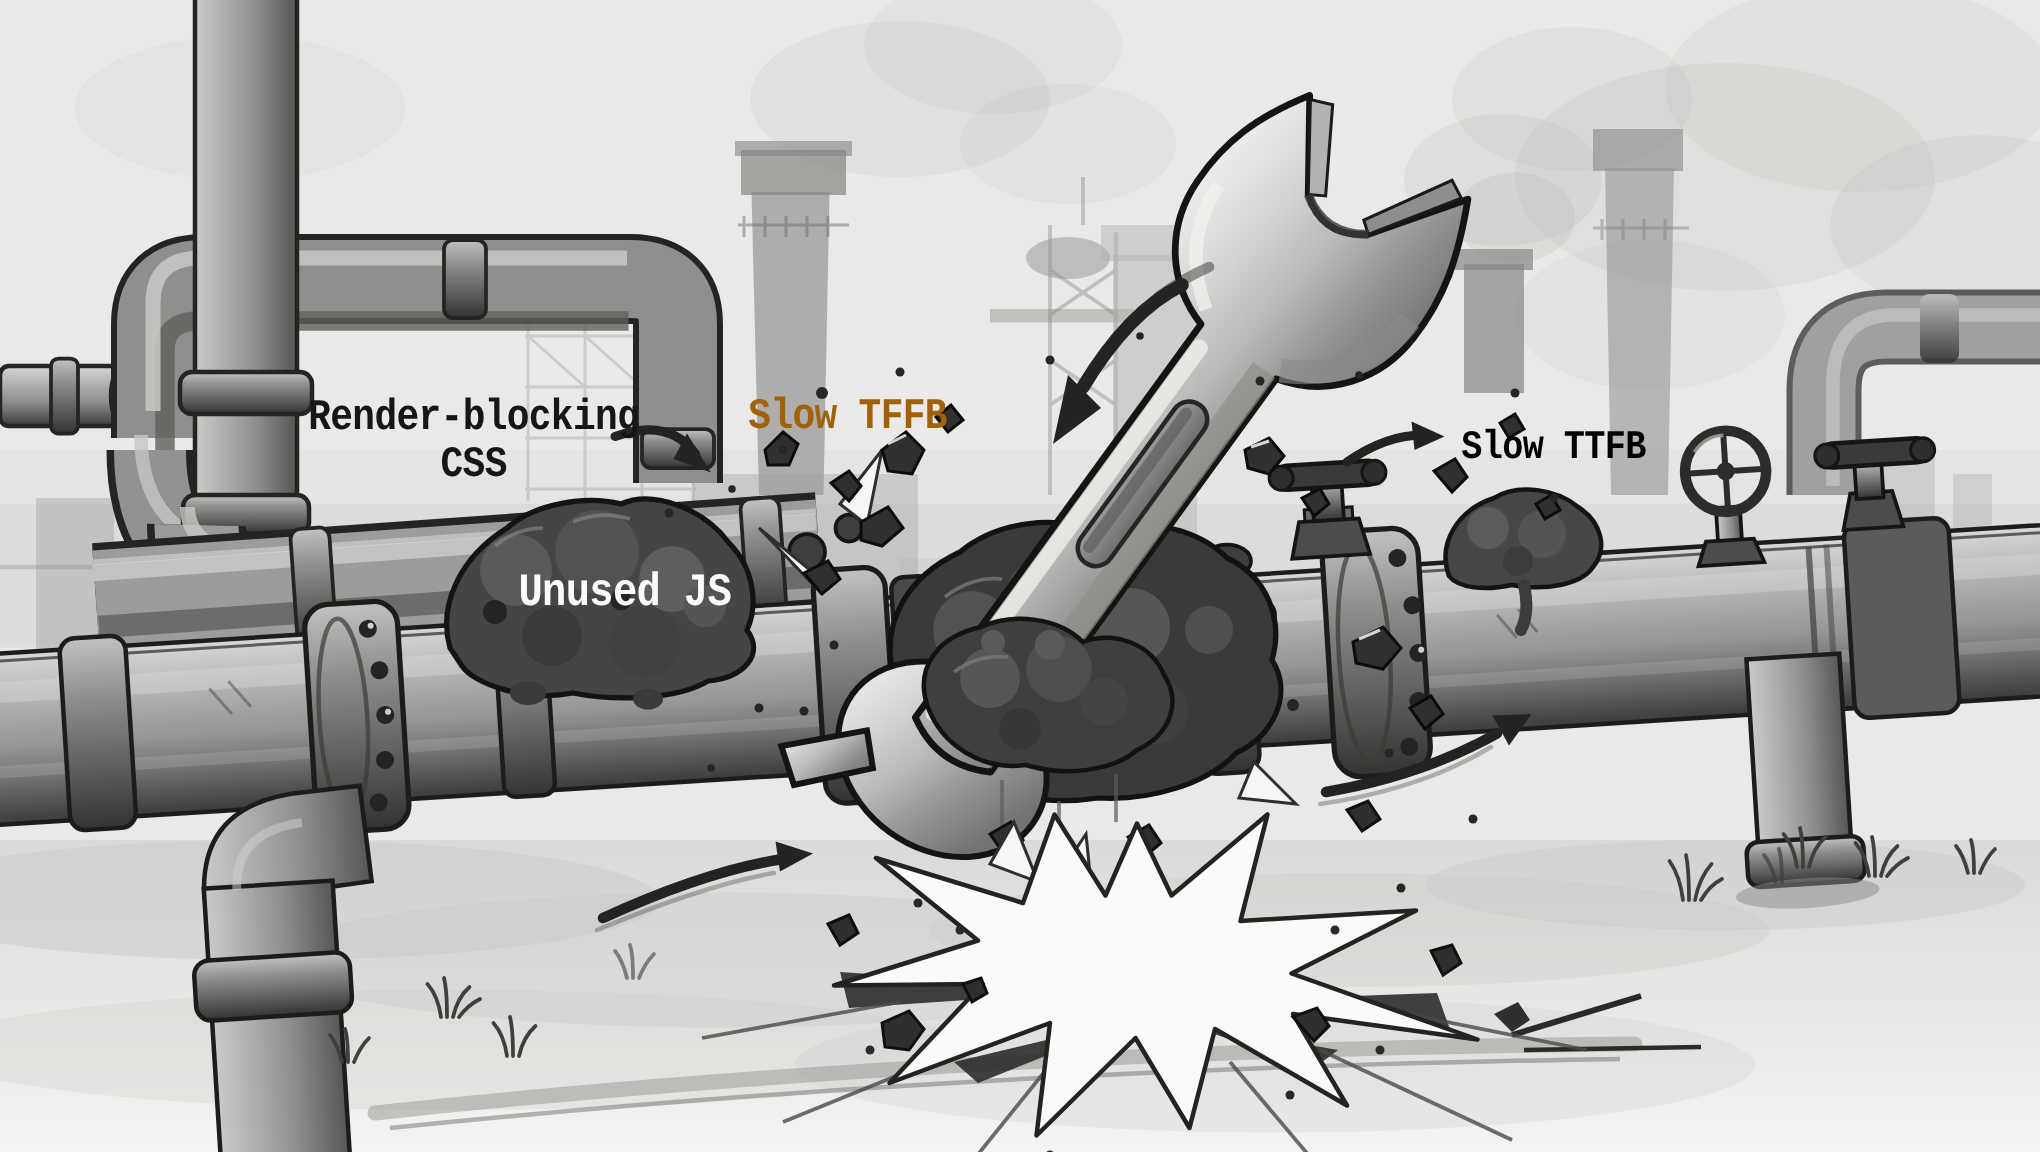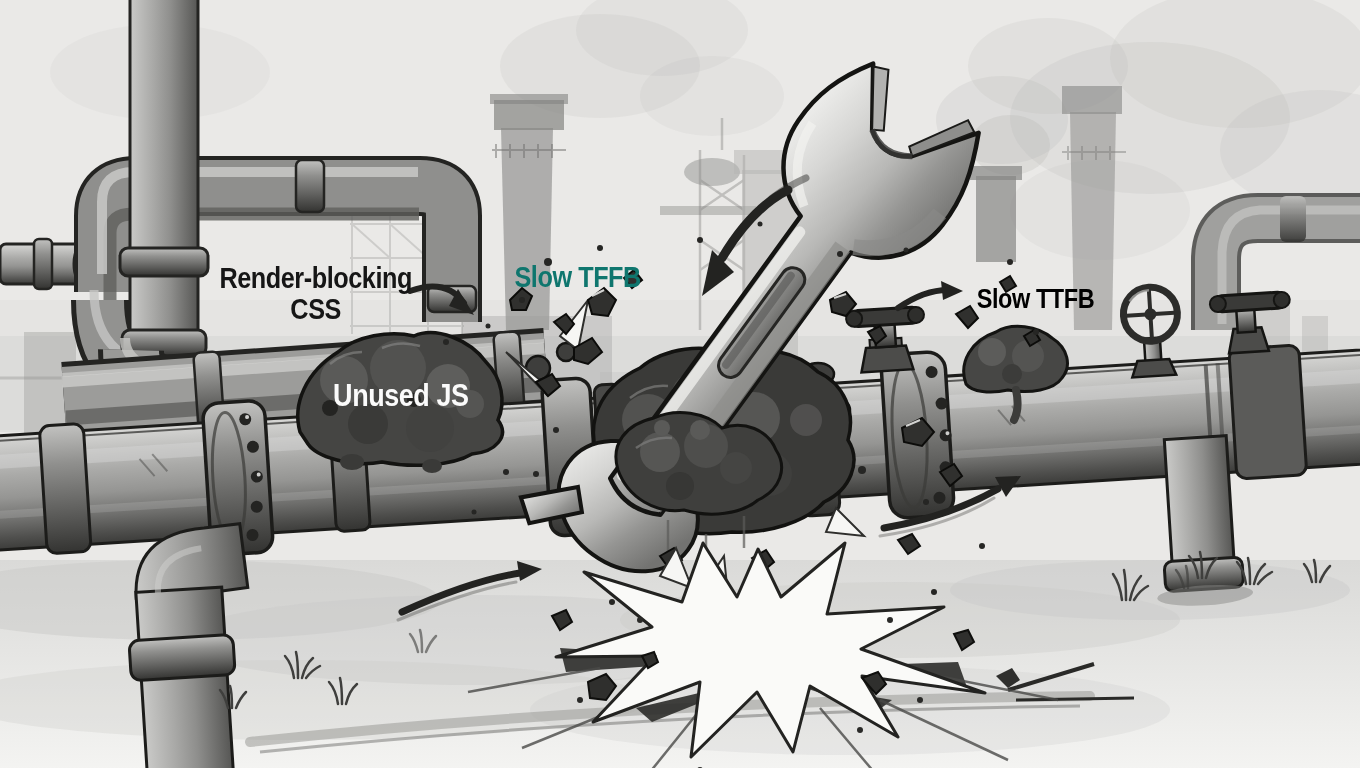--- a/index.html
+++ b/index.html
@@ -1,28 +1,28 @@
 <!DOCTYPE html>
 <html><head>
 <meta charset="utf-8">
 <style>
   html,body{margin:0;padding:0;background:#dcdcda;}
   .stage{
     position:relative;width:1360px;height:768px;overflow:hidden;
-    background:#eae9e7;font-family:Liberation Sans, sans-serif;
+    background:#eae9e7;font-family:Liberation Mono, monospace;
   }
   .stage svg{position:absolute;left:0;top:0;}
   .lbl{
     position:absolute;font-weight:bold;text-align:center;
     letter-spacing:-0.5px;pointer-events:none;white-space:nowrap;
   }
   .lbl .cond{display:inline-block;transform:scaleX(0.87);transform-origin:center;}
   #lbl-rbc{left:156px;top:263px;width:320px;font-size:29px;line-height:31px;color:#161616;}
-  #lbl-tffb{left:493px;top:261px;width:170px;font-size:29px;color:#0f766e;}
-  #lbl-unused{left:303px;top:378px;width:195px;font-size:31px;color:#fbfbfb;}
+  #lbl-tffb{left:480px;top:261px;width:170px;font-size:29px;color:#a16207;}
+  #lbl-unused{left:303px;top:378px;width:195px;font-size:31px;color:#fbfbfb;text-align:right;}
   #lbl-ttfb{left:958px;top:284px;width:155px;font-size:27px;color:#000000;}
 </style>
 </head>
 <body>
 
 <div class="stage">
 <svg width="1360" height="768" viewBox="0 0 1360 768">
 <defs>
   <linearGradient id="gPipe" x1="0" y1="0" x2="0" y2="1">
     <stop offset="0" stop-color="#d8d8d6"></stop>

